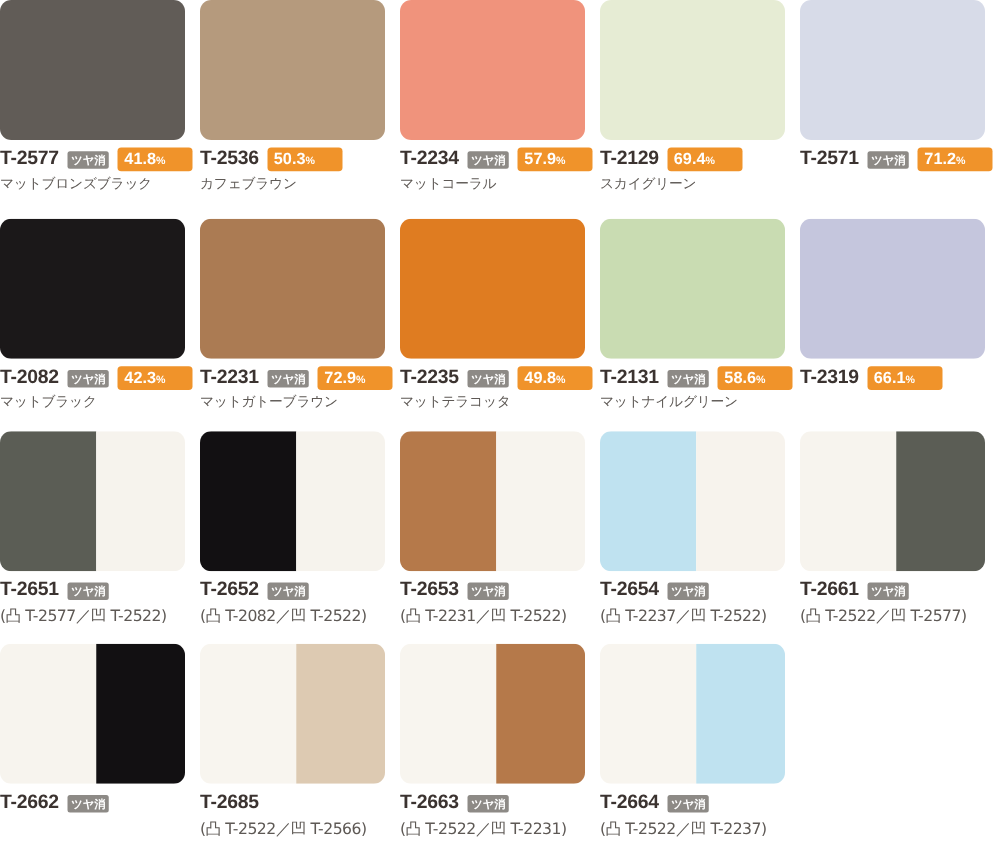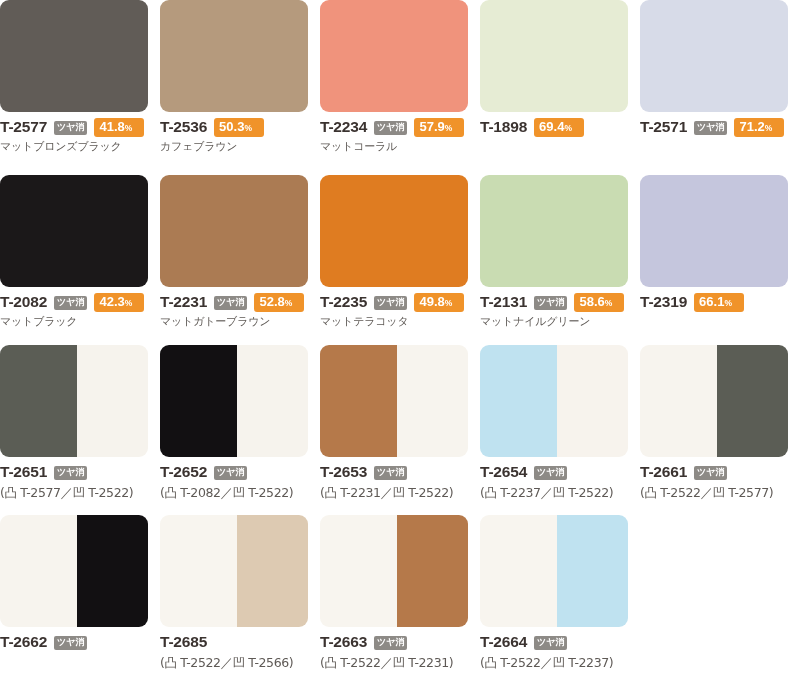--- a/index.html
+++ b/index.html
@@ -72,32 +72,32 @@
     display: inline-block;
     background: #8d8a86;
     color: #ffffff;
     font-size: 9px;
     font-weight: bold;
     line-height: 12px;
     padding: 1px 3px 1px 3px;
     border-radius: 2px;
     letter-spacing: 0px;
     white-space: nowrap;
-    font-family: Liberation Mono, monospace;
+    font-family: Liberation Serif, serif;
     transform: translateY(1px);
     text-align: center;
   }
   .badge-pct {
     display: inline-block;
     background: #f0932a;
     color: #ffffff;
     font-size: 13px;
     font-weight: bold;
     line-height: 15px;
-    padding: 1px 12px 1px 5px;
+    padding: 1px 22px 1px 5px;
     border-radius: 3px;
     white-space: nowrap;
     transform: translateY(0px);
   }
   .badge-pct .unit {
     font-size: 8.5px;
     font-weight: bold;
     vertical-align: baseline;
   }
   .name {
@@ -153,23 +153,24 @@
           <span class="badge-matte">ツヤ消</span>
           <span class="badge-pct"><span>57.9</span><span class="unit">%</span></span>
         </div>
         <div class="name">マットコーラル</div>
       </div>
       <div class="cell r1">
         <div class="swatch solid">
           <div class="half a" style="background: rgb(230, 236, 212);"></div>
         </div>
         <div class="label-line">
-          <span class="code">T-1898</span>
+          <span class="code">T-2129</span>
           <span class="badge-pct"><span>69.4</span><span class="unit">%</span></span>
         </div>
+        <div class="name">スカイグリーン</div>
       </div>
       <div class="cell r1">
         <div class="swatch solid">
           <div class="half a" style="background: rgb(215, 219, 232);"></div>
         </div>
         <div class="label-line">
           <span class="code">T-2571</span>
           <span class="badge-matte">ツヤ消</span>
           <span class="badge-pct"><span>71.2</span><span class="unit">%</span></span>
         </div>
@@ -185,21 +186,21 @@
         </div>
         <div class="name">マットブラック</div>
       </div>
       <div class="cell r2">
         <div class="swatch solid">
           <div class="half a" style="background: rgb(171, 123, 83);"></div>
         </div>
         <div class="label-line">
           <span class="code">T-2231</span>
           <span class="badge-matte">ツヤ消</span>
-          <span class="badge-pct"><span>52.8</span><span class="unit">%</span></span>
+          <span class="badge-pct"><span>72.9</span><span class="unit">%</span></span>
         </div>
         <div class="name">マットガトーブラウン</div>
       </div>
       <div class="cell r2">
         <div class="swatch solid">
           <div class="half a" style="background: rgb(223, 124, 33);"></div>
         </div>
         <div class="label-line">
           <span class="code">T-2235</span>
           <span class="badge-matte">ツヤ消</span>

